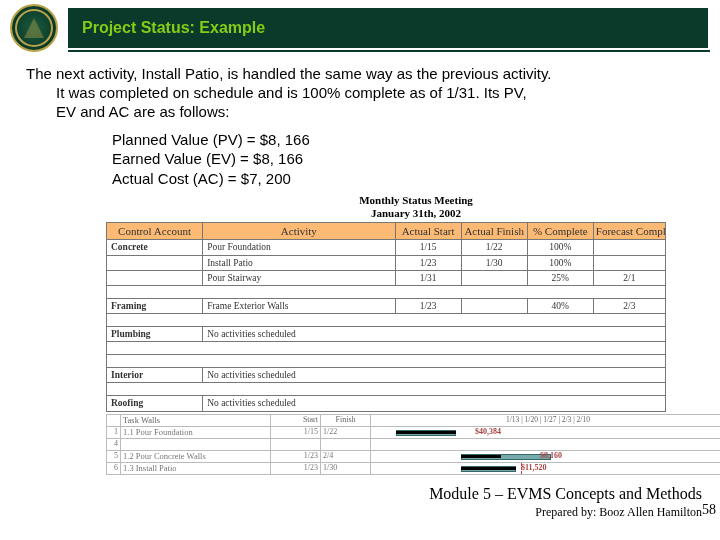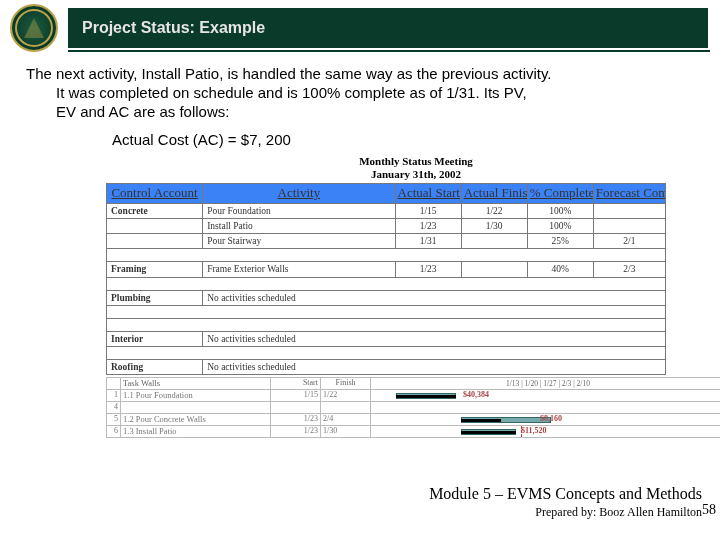--- a/index.html
+++ b/index.html
@@ -15,21 +15,21 @@
     background: #0a3a2a;
     height: 40px;
     margin-left: 68px;
     margin-top: 8px;
     width: 640px;
     display: flex;
     align-items: center;
     padding-left: 14px;
   }
   .title-bar .title {
-    color: #e5e5e5;
+    color: #84cc16;
     font-weight: bold;
     font-size: 16px;
   }
   .seal {
     position: absolute;
     left: 10px;
     top: 4px;
     width: 48px;
     height: 48px;
     border-radius: 50%;
@@ -83,24 +83,23 @@
   }
   table.status th, table.status td {
     border: 1px solid #777;
     padding: 1px 2px;
     text-align: center;
     height: 13px;
     overflow: hidden;
     white-space: nowrap;
   }
   table.status th {
-    font-size: 13px;
+    font-size: 11px;
     font-weight: normal;
-    background: #3b82f6;
-    text-decoration: underline;
+    background: #fdba74;
   }
   table.status td.left { text-align: left; padding-left: 4px; }
   table.status td.bold { font-weight: bold; }
   col.c1 { width: 80px; }
   col.c2 { width: 160px; }
   col.c3 { width: 55px; }
   col.c4 { width: 55px; }
   col.c5 { width: 55px; }
   col.c6 { width: 60px; }
   .spacer-row td { height: 5px; padding: 0; }
@@ -175,20 +174,22 @@
 </div>
 <div class="divider"></div>
 
 <div class="content">
   <div class="intro">
     <div>The next activity, Install Patio, is handled the same way as the previous activity.</div>
     <div class="line2">It was completed on schedule and is 100% complete as of 1/31.  Its PV,</div>
     <div class="line2">EV and AC are as follows:</div>
   </div>
   <div class="values">
+    <div>Planned Value (PV) = $8, 166</div>
+    <div>Earned Value (EV) = $8, 166</div>
     <div>Actual Cost (AC) = $7, 200</div>
   </div>
 
   <div class="figure-wrap">
     <div class="status-title">
       <div>Monthly Status Meeting</div>
       <div>January 31th, 2002</div>
     </div>
     <table class="status">
       <colgroup>
@@ -281,21 +282,21 @@
           <td class="bars hd">1/13 | 1/20 | 1/27 | 2/3 | 2/10</td>
         </tr>
         <tr>
           <td class="id">1</td>
           <td class="name">1.1 Pour Foundation</td>
           <td class="start">1/15</td>
           <td class="finish">1/22</td>
           <td class="bars">
             <span class="bar fill" style="left:25px;width:60px"></span>
             <span class="bar prog" style="left:25px;width:60px"></span>
-            <span class="label-right" style="left:92px">$40,384</span>
+            <span class="label-right" style="left:104px">$40,384</span>
           </td>
         </tr>
         <tr>
           <td class="id">4</td>
           <td class="name"></td>
               <td class="start"></td>
               <td class="finish"></td>
               <td class="bars"></td>
         </tr>
         <tr>

